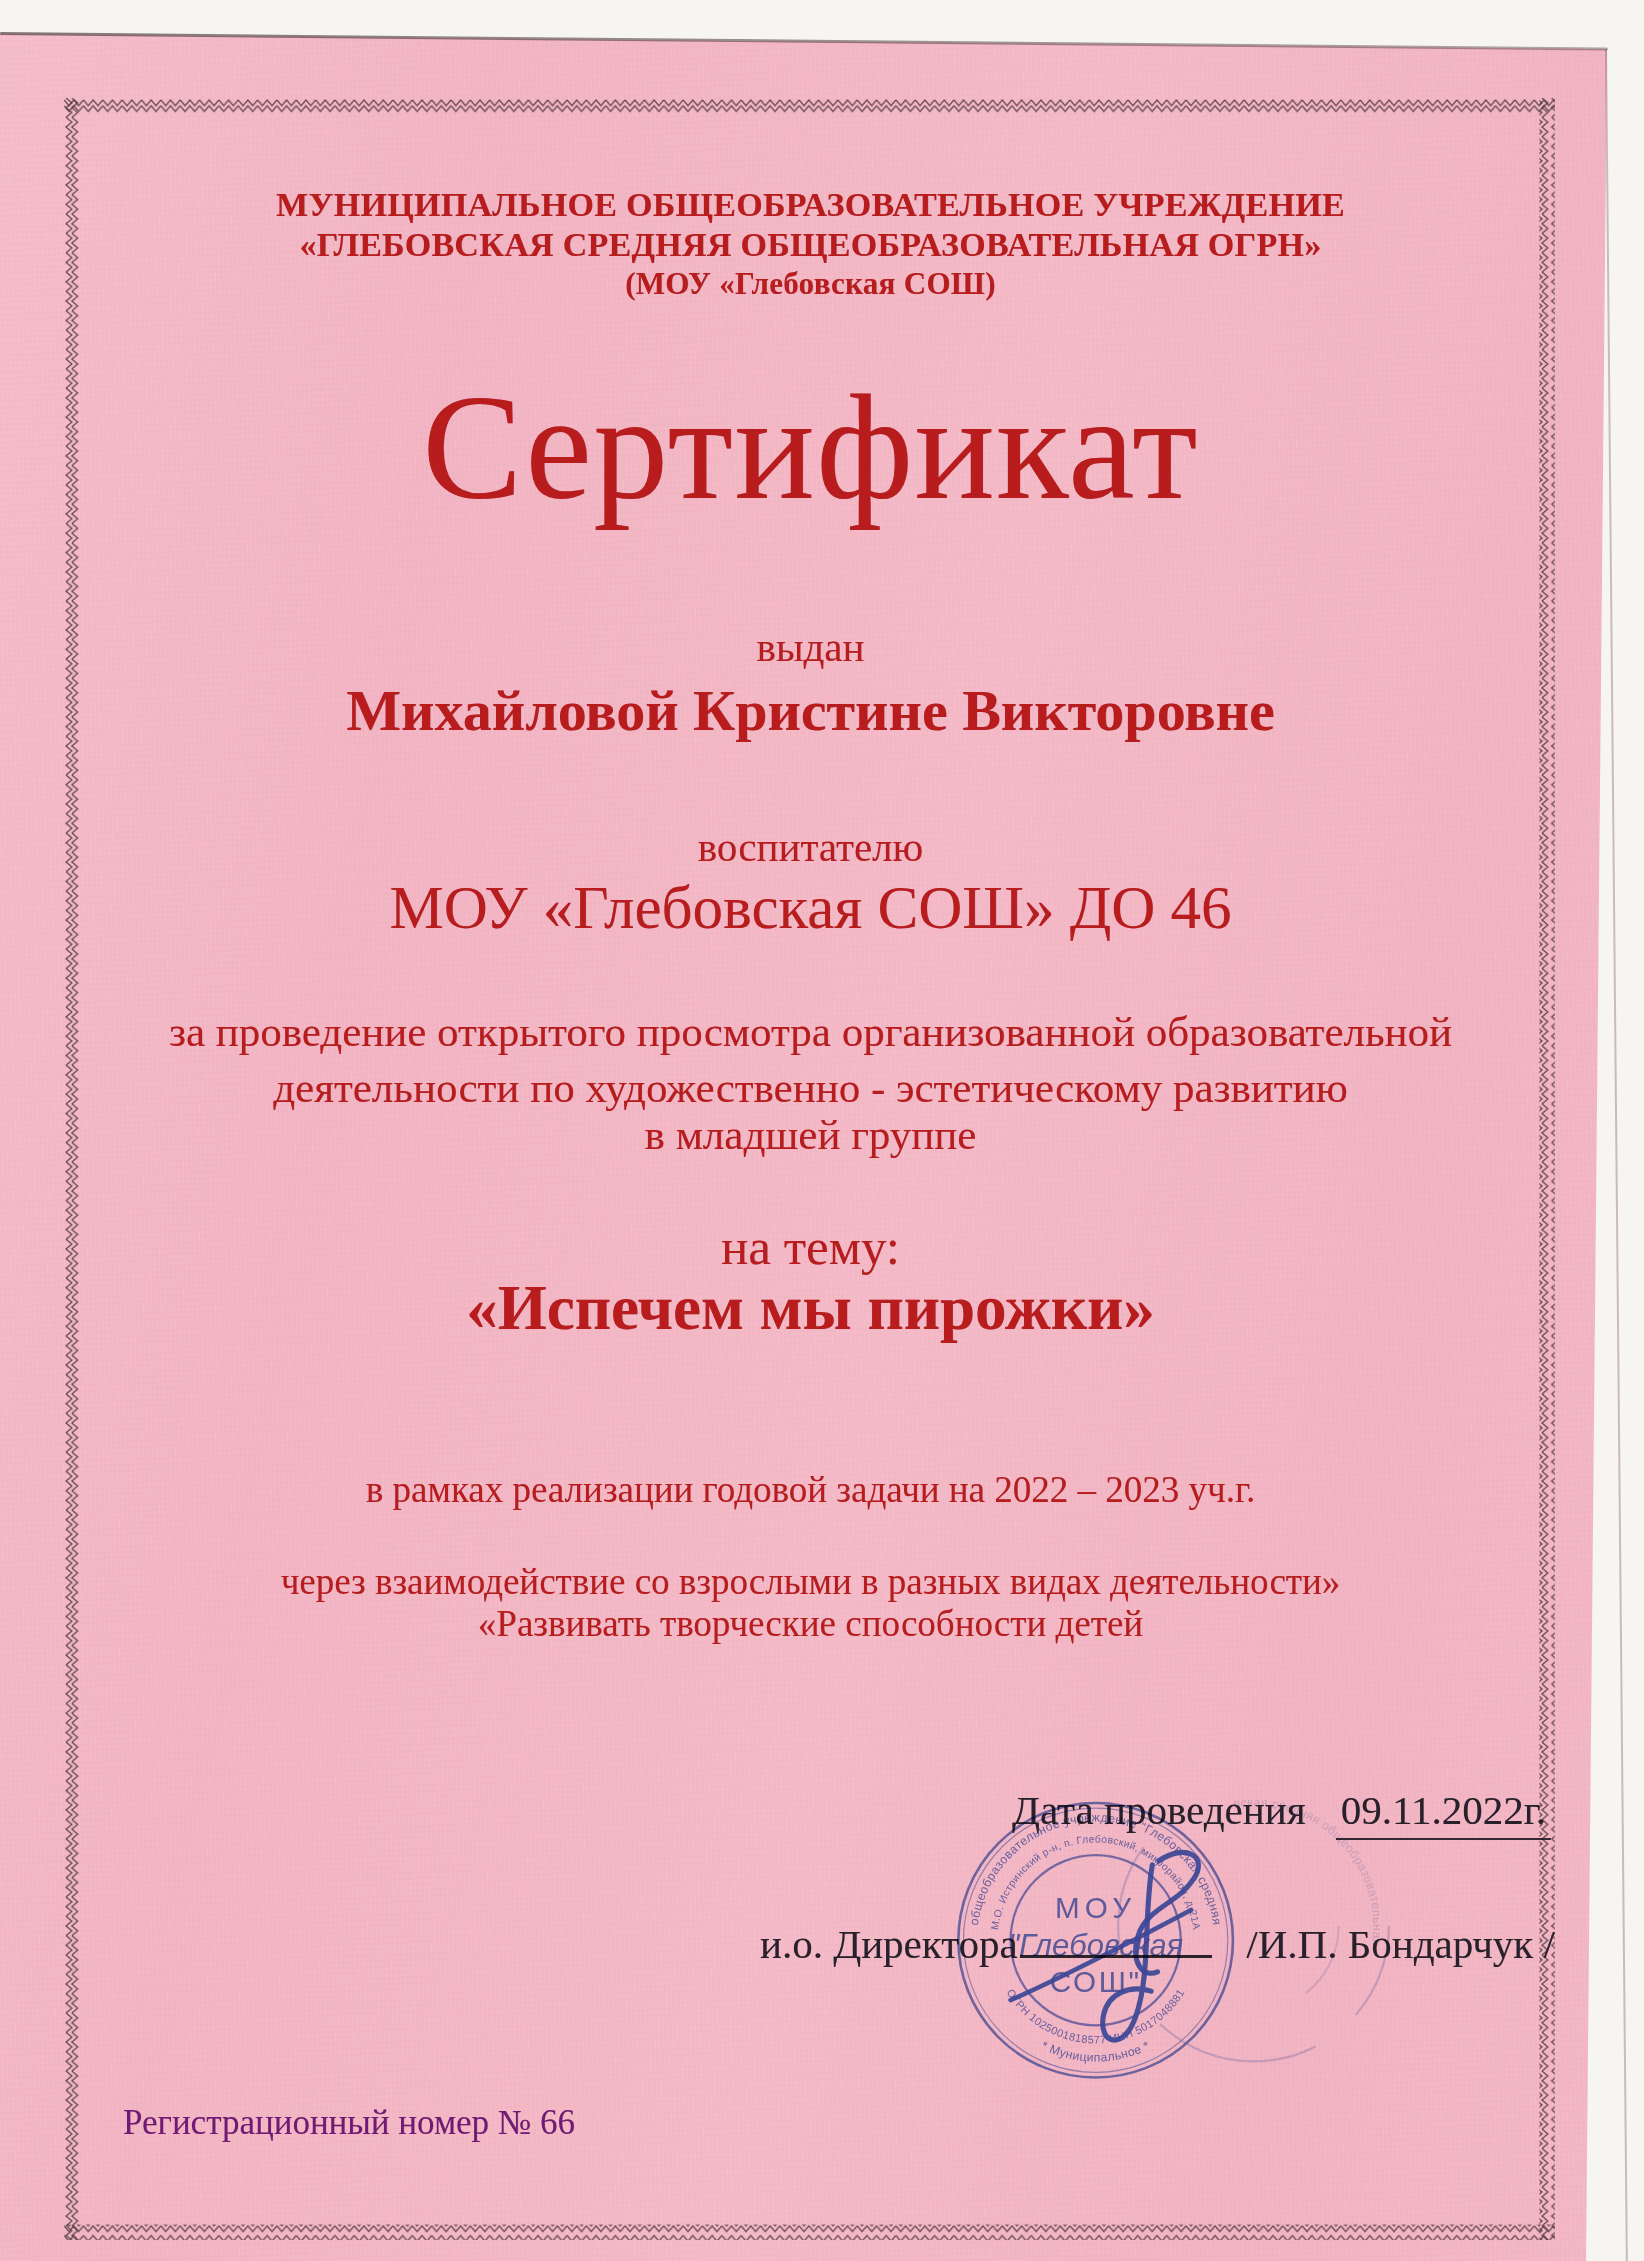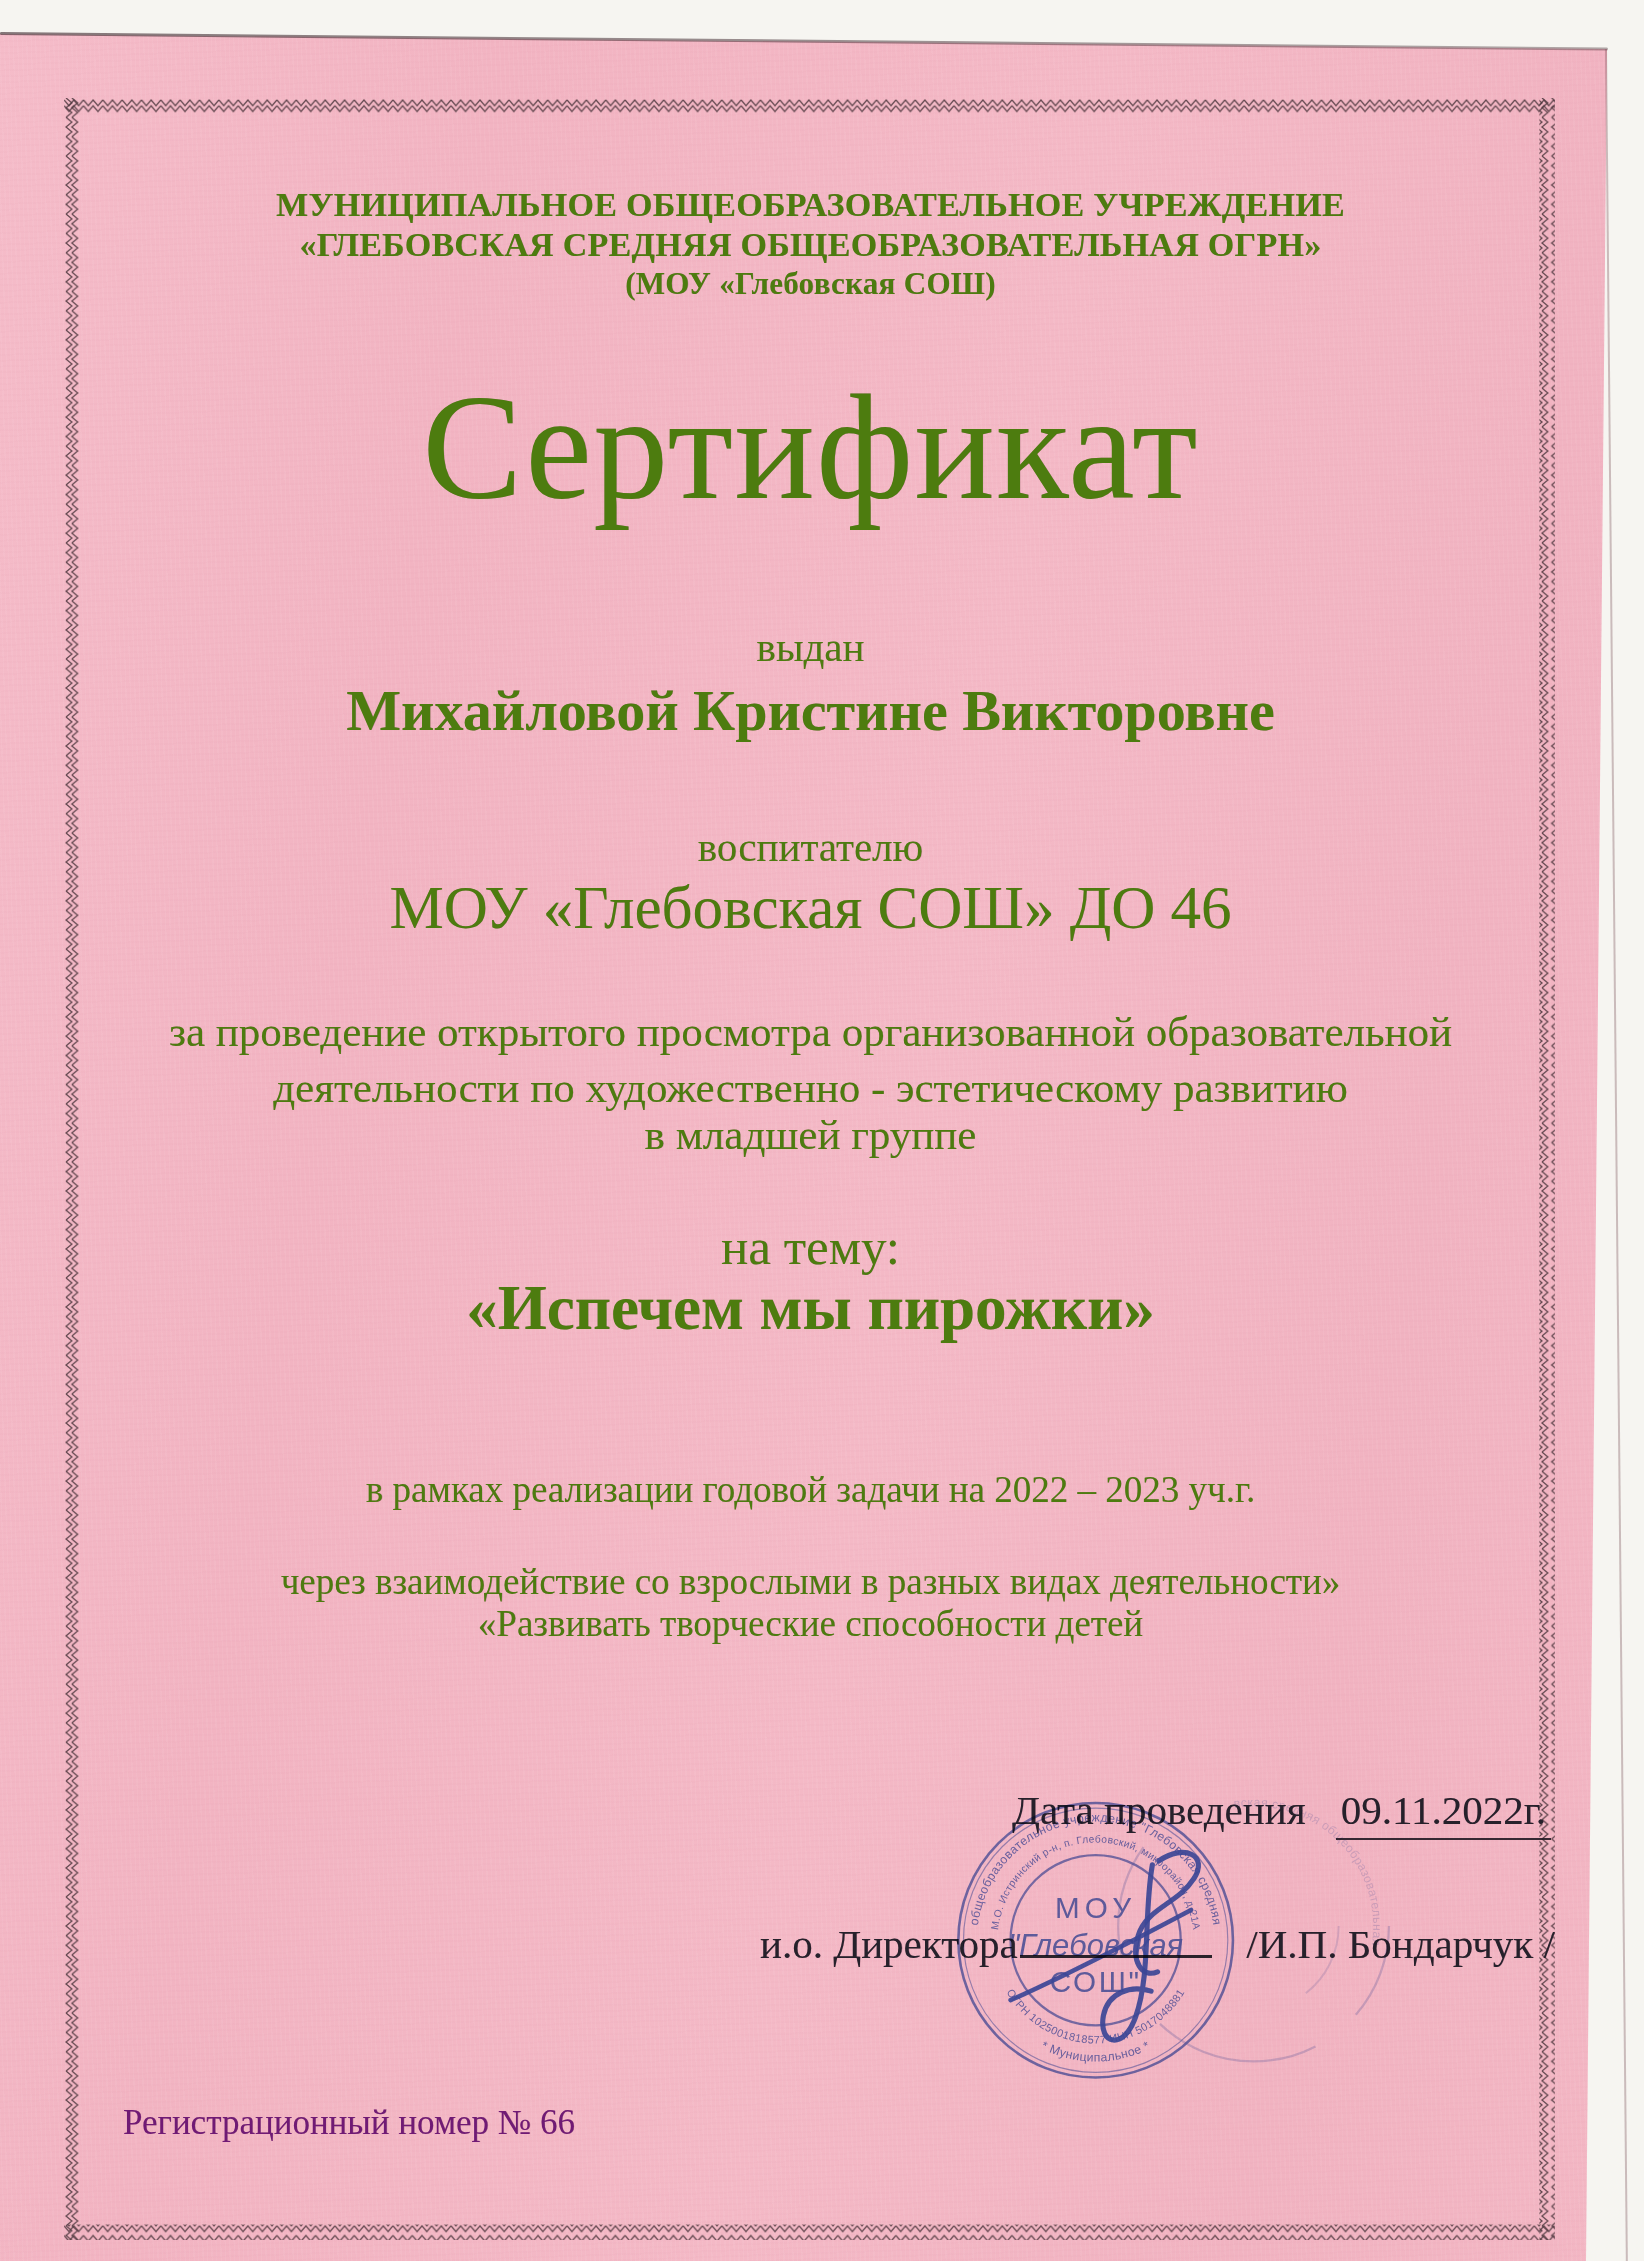--- a/index.html
+++ b/index.html
@@ -29,21 +29,21 @@
   .paper-right-edge {
     position: absolute; left: 1605px; top: 49px; width: 1.9px; height: 2212px;
     background: rgba(120,80,86,.35);
     transform: rotate(-0.54deg); transform-origin: 0 0;
   }
 
   .frame { position: absolute; left: 64px; top: 98px; }
   .zz { fill: none; stroke: #4e383f; stroke-width: 2; opacity: .88; }
 
   .content { position: absolute; left: 71px; top: 0; width: 1479px; height: 2261px; }
-  .content > div { position: absolute; left: 0; right: 0; text-align: center; color: #4d7c0f; text-shadow: 0.3px 0.3px 0.5px rgba(96,42,72,.35); }
+  .content > div { position: absolute; left: 0; right: 0; text-align: center; color: #b91c1c; text-shadow: 0.3px 0.3px 0.5px rgba(96,42,72,.35); }
 
   .org-line   { font-weight: 700; font-size: 34px; line-height: 1.1; letter-spacing: 0.3px; }
   .org1 { top: 186px; }
   .org2 { top: 226px; }
   .org3 { top: 267px; font-size: 31px; }
 
   .title { top: 365px; font-size: 150px; line-height: 1.1; letter-spacing: 1.3px; }
 
   .vydan   { top: 623px;  font-size: 41px; }
   .name    { top: 677px; font-size: 58px; font-weight: 700; }

